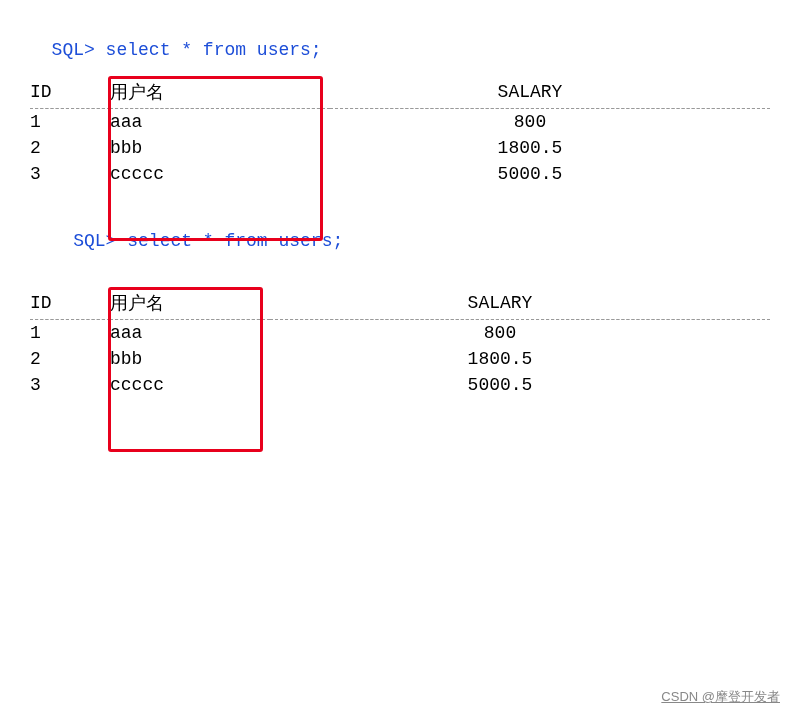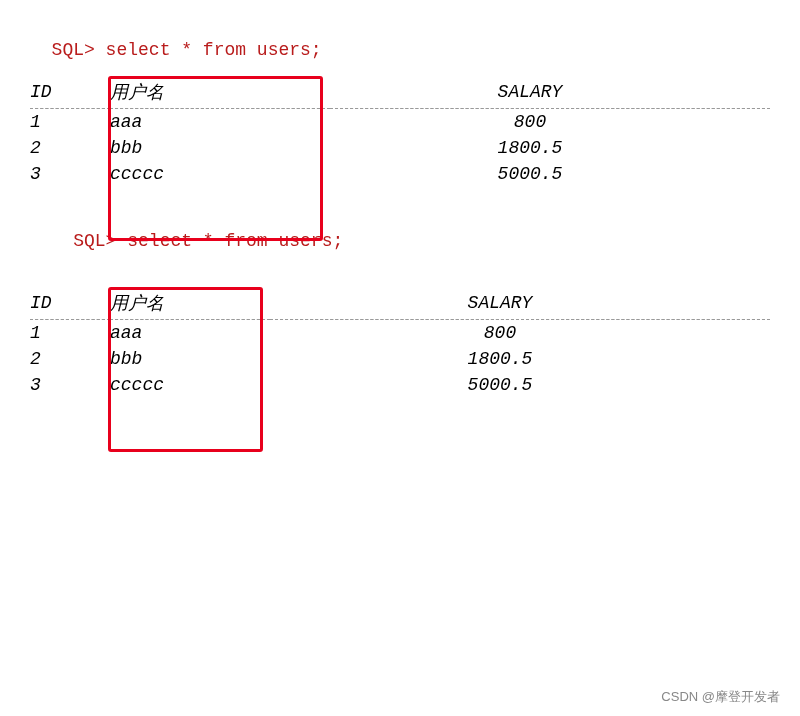--- a/index.html
+++ b/index.html
@@ -13,37 +13,36 @@
       font-family: 'Courier New', Courier, monospace;
       font-size: 18px;
       color: #000000;
       width: 800px;
       min-height: 716px;
       padding: 20px 30px;
     }
 
     .sql-command {
       font-size: 18px;
-      color: #b91c1c;
+      color: #1d4ed8;
       margin-bottom: 16px;
       white-space: pre;
       font-family: 'Courier New', Courier, monospace;
     }
 
     .table-container {
       position: relative;
       margin-bottom: 24px;
     }
 
     .db-table {
       width: 100%;
       border-collapse: collapse;
       font-family: 'Courier New', Courier, monospace;
       font-size: 18px;
-      font-style: italic;
     }
 
     .db-table th {
       text-align: left;
       padding: 4px 0;
       font-weight: normal;
       color: #000;
       border-bottom: 1px dashed #999;
     }
 
@@ -99,20 +98,21 @@
       border-bottom: 1px dashed #999;
     }
 
     .footer {
       position: fixed;
       bottom: 10px;
       right: 20px;
       font-family: Arial, sans-serif;
       font-size: 13px;
       color: #888;
+      text-decoration: underline;
     }
 
     .commands-block {
       margin-bottom: 10px;
     }
   </style>
 </head>
 <body>
 
 <div class="sql-command">

